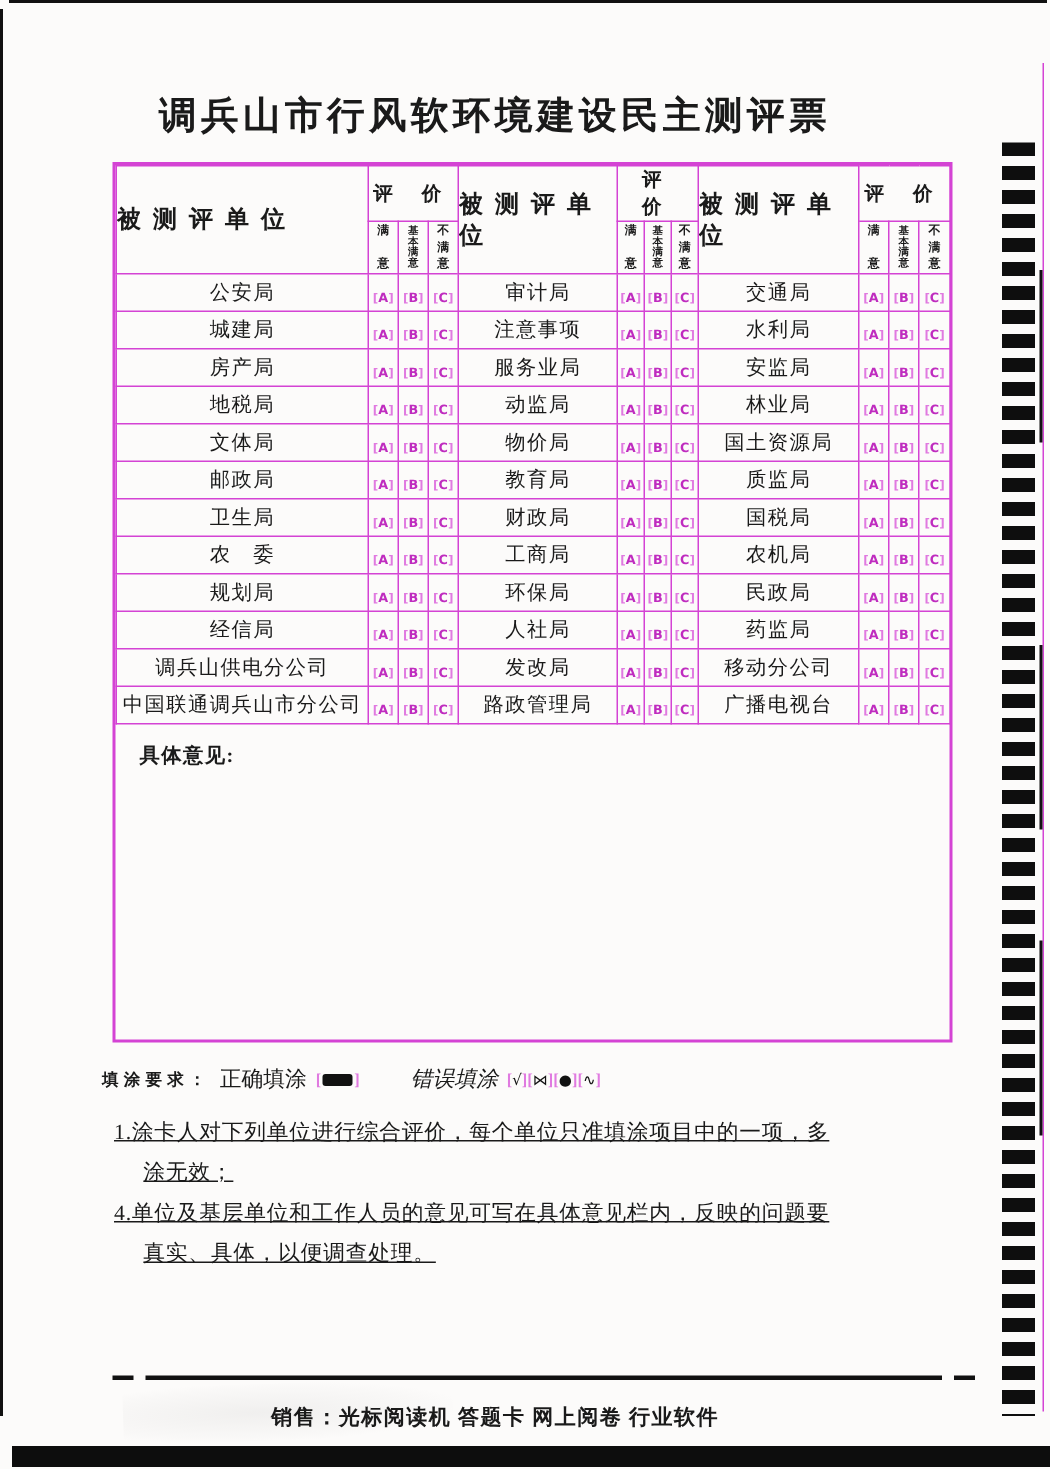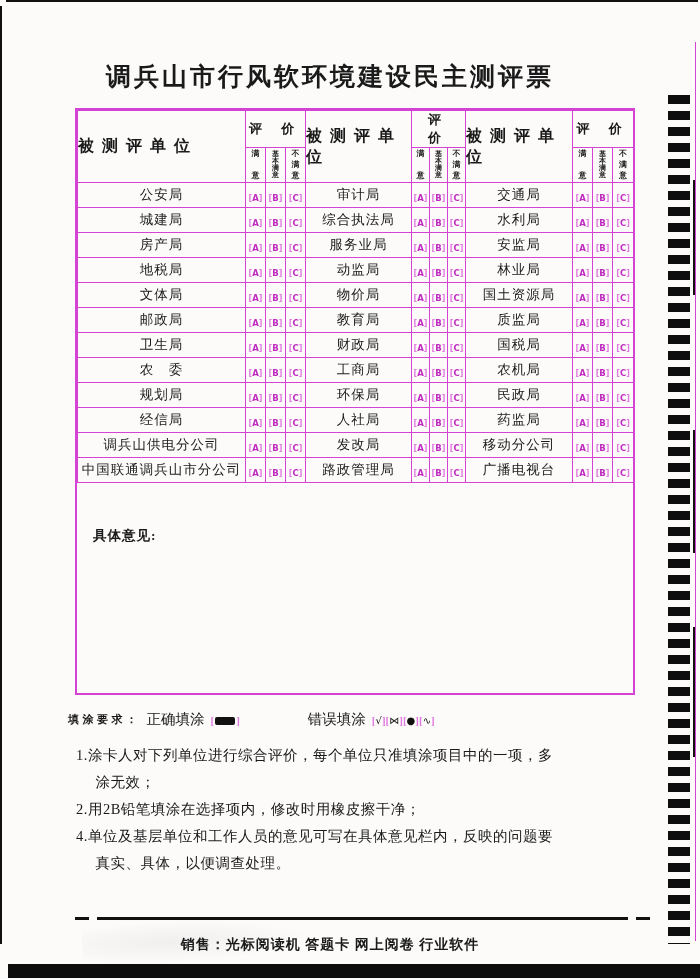--- a/index.html
+++ b/index.html
@@ -48,32 +48,32 @@
   th.eval-h{font-size:13px;font-weight:bold;letter-spacing:8px;text-align:center;}
   td.unit-cell{font-size:13.5px;text-align:center;letter-spacing:1px;white-space:nowrap;}
   td.bub{text-align:center;white-space:nowrap;font-family:"DejaVu Sans","Liberation Sans",sans-serif;}
   .bub .br{color:var(--mg-light);font-size:8px;font-weight:bold;}
   .bub .lt{color:var(--bub);font-size:8.5px;font-weight:bold;}
   .vcell{vertical-align:middle;}
   .vlabel{height:30px;margin:2px auto;display:flex;flex-direction:column;align-items:center;justify-content:space-between;font-size:8px;line-height:1;font-weight:bold;}
   .vlabel.tight{font-size:7px;justify-content:center;}
   
   .opinion-box{flex:1;position:relative;}
-  .opinion-label{position:absolute;left:16px;top:12px;font-size:13.5px;font-weight:bold;letter-spacing:1px;margin-top:32px;}
+  .opinion-label{position:absolute;left:16px;top:12px;font-size:13.5px;font-weight:bold;letter-spacing:1px;}
   
   .fillreq{position:absolute;left:68px;top:710px;width:570px;font-size:14.5px;display:flex;align-items:center;}
   .fr-label,.nt-label{font-weight:bold;letter-spacing:3.5px;font-size:11px;white-space:nowrap;}
   .fr-item{margin-left:6px;white-space:nowrap;}
   .blk{display:inline-block;width:20px;height:8px;background:#111;border-radius:2px;vertical-align:middle;margin:0 1px;}
   .mbr{color:var(--mg-light);font-size:11px;font-weight:bold;}
-  .wrong-wrap{margin-left:68px;white-space:nowrap;}
+  .wrong-wrap{margin-left:34px;white-space:nowrap;font-style:italic;}
   .wsym{font-size:10px;color:#111;font-family:"DejaVu Sans",sans-serif;}
   
   .notice{position:absolute;left:68px;top:742px;width:580px;display:flex;}
-  .nt-items{margin-left:8px;width:490px;font-size:14.5px;line-height:27px;}
+  .nt-items{margin-left:8px;width:490px;font-size:14.5px;line-height:27px;text-decoration:underline;}
   .nt-item{padding-left:1.35em;text-indent:-1.35em;letter-spacing:0.5px;}
   
   .divider-line{position:absolute;left:97px;top:917px;width:531px;height:3px;background:#111;}
   .divider-dash{position:absolute;top:917px;height:3px;background:#111;}
   .dash-l{left:75px;width:14px;}
   .dash-r{left:636px;width:14px;}
   .watermark{position:absolute;left:82px;top:922px;width:220px;height:38px;opacity:.5;transform:rotate(-2deg);
     background:radial-gradient(ellipse at 40% 50%,rgba(120,120,120,.18),rgba(150,150,150,.06) 60%,transparent 75%);}
   .sales{position:absolute;left:0;top:936px;width:660px;text-align:center;font-size:14px;font-weight:bold;letter-spacing:1px;}
 </style>
@@ -195,21 +195,21 @@
           <td class="unit-cell">交通局</td>
           <td class="bub"><span class="br">[</span><span class="lt">A</span><span class="br">]</span></td>
           <td class="bub"><span class="br">[</span><span class="lt">B</span><span class="br">]</span></td>
           <td class="bub"><span class="br">[</span><span class="lt">C</span><span class="br">]</span></td>
         </tr>
         <tr class="datarow">
           <td class="unit-cell">城建局</td>
           <td class="bub"><span class="br">[</span><span class="lt">A</span><span class="br">]</span></td>
           <td class="bub"><span class="br">[</span><span class="lt">B</span><span class="br">]</span></td>
           <td class="bub"><span class="br">[</span><span class="lt">C</span><span class="br">]</span></td>
-          <td class="unit-cell">综合执法局</td>
+          <td class="unit-cell">注意事项</td>
           <td class="bub"><span class="br">[</span><span class="lt">A</span><span class="br">]</span></td>
           <td class="bub"><span class="br">[</span><span class="lt">B</span><span class="br">]</span></td>
           <td class="bub"><span class="br">[</span><span class="lt">C</span><span class="br">]</span></td>
           <td class="unit-cell">水利局</td>
           <td class="bub"><span class="br">[</span><span class="lt">A</span><span class="br">]</span></td>
           <td class="bub"><span class="br">[</span><span class="lt">B</span><span class="br">]</span></td>
           <td class="bub"><span class="br">[</span><span class="lt">C</span><span class="br">]</span></td>
         </tr>
         <tr class="datarow">
           <td class="unit-cell">房产局</td>
@@ -362,21 +362,20 @@
   <span class="fr-label">填涂要求：</span>
   <span class="fr-item">正确填涂</span>
   <span class="fr-item"><span class="mbr">[</span><span class="blk"></span><span class="mbr">]</span></span>
   <span class="fr-item wrong-wrap">错误填涂</span>
   <span class="fr-item" id="wrong-symbols"><span><span class="mbr">[</span><span class="wsym">√</span><span class="mbr">]</span></span><span><span class="mbr">[</span><span class="wsym">⋈</span><span class="mbr">]</span></span><span><span class="mbr">[</span><span class="wsym">●</span><span class="mbr">]</span></span><span><span class="mbr">[</span><span class="wsym">∿</span><span class="mbr">]</span></span></span>
 </div>
 
 <div class="notice">
   <div class="nt-items">
     <div class="nt-item">1.涂卡人对下列单位进行综合评价，每个单位只准填涂项目中的一项，多涂无效；</div>
-    <div class="nt-item">2.用2B铅笔填涂在选择项内，修改时用橡皮擦干净；</div>
     <div class="nt-item">4.单位及基层单位和工作人员的意见可写在具体意见栏内，反映的问题要真实、具体，以便调查处理。</div>
   </div>
 </div>
 
 <div class="divider-dash dash-l"></div>
 <div class="divider-line"></div>
 <div class="divider-dash dash-r"></div>
 <div class="watermark"></div>
 <div class="sales">销售：光标阅读机 答题卡 网上阅卷 行业软件</div>
 

